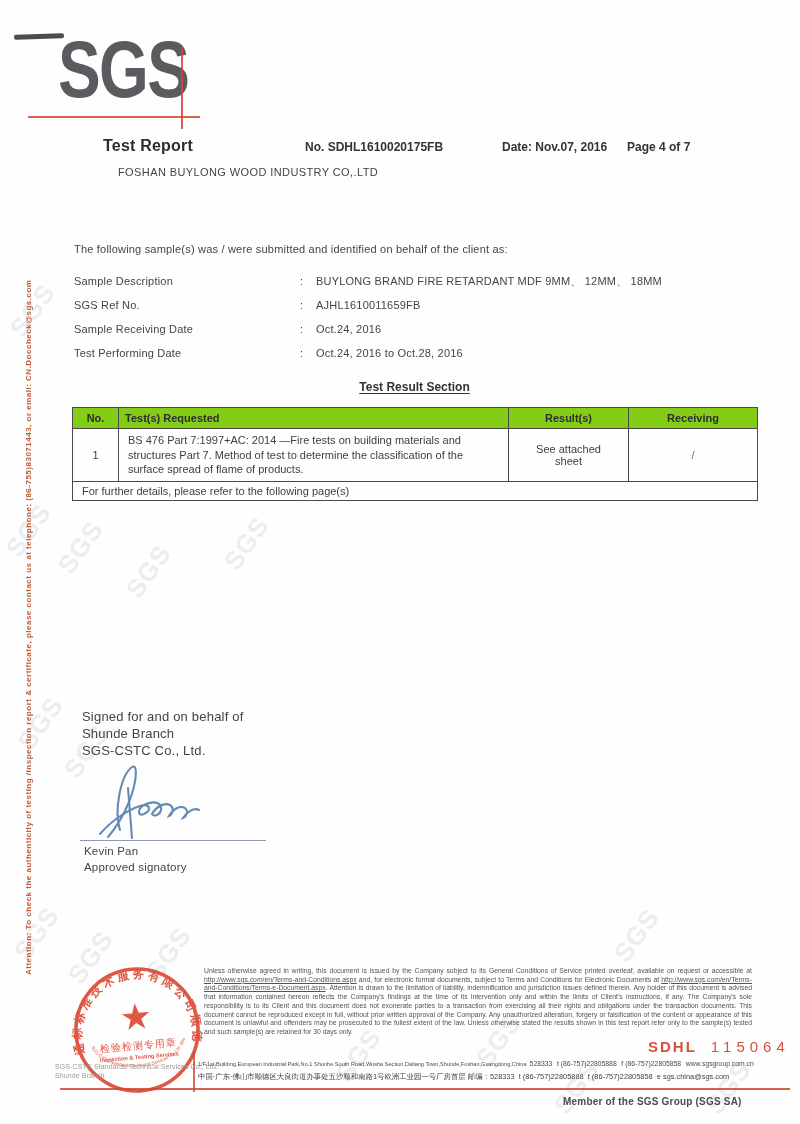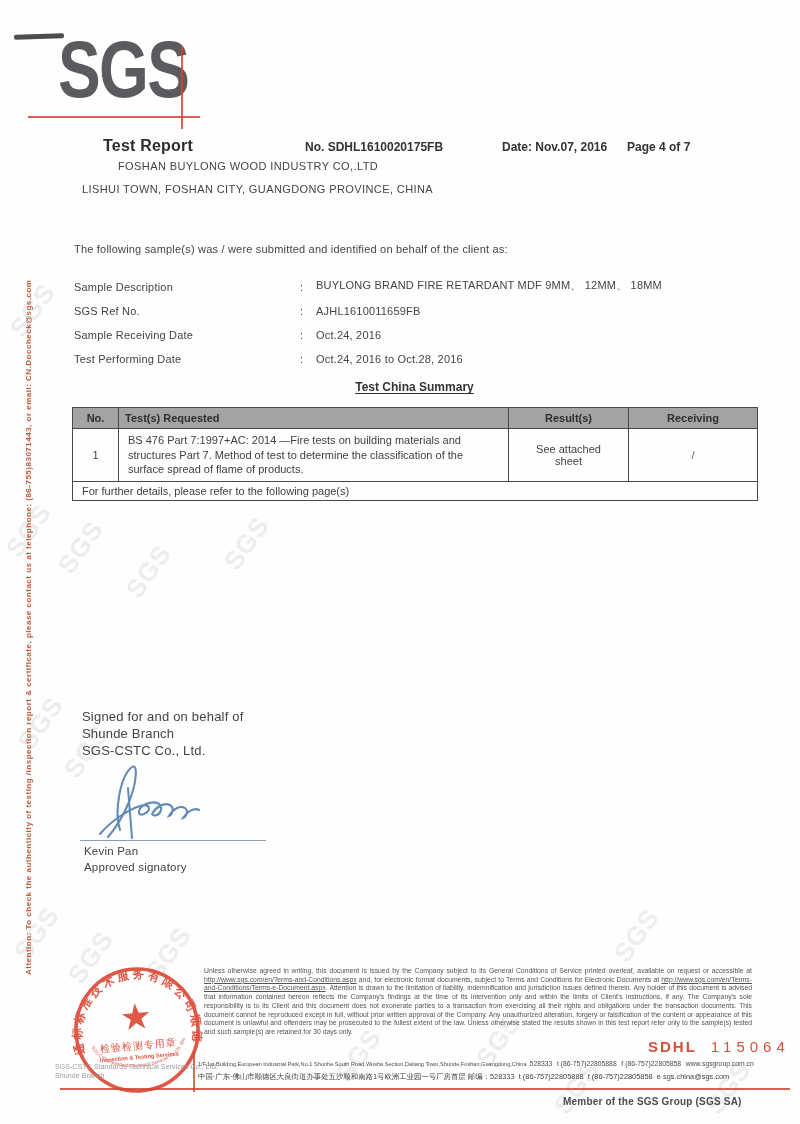--- a/index.html
+++ b/index.html
@@ -22,34 +22,34 @@
   .logo{position:absolute; left:58px; top:30px; font-size:78px; font-weight:bold;
       color:#595b5e; letter-spacing:-2px; transform:scaleX(.82) scaleY(1.02);
       transform-origin:left top; line-height:1;}
   .crop-h{position:absolute; left:28px; top:116px; width:172px; height:2px; background:#cf4730; opacity:.85;}
   .crop-v{position:absolute; left:181px; top:46px; width:2px; height:83px; background:#cf4730; opacity:.85;}
   
   .doc-title{position:absolute; left:103px; top:137px; font-size:16px; font-weight:bold; color:#2d2d2d; letter-spacing:.2px;}
   .report-no{position:absolute; left:292px; top:140px; font-size:12px; font-weight:bold; color:#333;margin-left:13px;}
   .report-date{position:absolute; left:502px; top:140px; font-size:12px; font-weight:bold; color:#333;}
   .report-page{position:absolute; left:627px; top:140px; font-size:12px; font-weight:bold; color:#333;}
-  .client-name{position:absolute; left:82px; top:160px; font-size:11px; letter-spacing:.4px; color:#444;padding-left:36px;}
+  .client-name{position:absolute; left:82px; top:166px; font-size:11px; letter-spacing:.4px; color:#444;padding-left:36px;}
   .client-addr{position:absolute; left:82px; top:183px; font-size:11px; letter-spacing:.4px; color:#444;}
   .intro{position:absolute; left:74px; top:243px; font-size:11px; color:#444; letter-spacing:.2px;}
   
   .fields{position:absolute; left:74px; top:269px; width:660px;}
-  .frow{display:flex; height:24px; align-items:flex-end; font-size:11px; color:#444; letter-spacing:.2px;}
+  .frow{display:flex; height:24px; align-items:center; font-size:11px; color:#444; letter-spacing:.2px;}
   .flabel{width:226px;}
   .fcolon{width:16px;}
   
   .summary-title{position:absolute; left:72px; top:380px; width:685px; text-align:center;
       font-size:12px; font-weight:bold; color:#333; text-decoration:underline; text-underline-offset:2px;}
   .tbl{position:absolute; left:72px; top:407px; width:684px; border:1.5px solid #4a4a4a; font-size:11px;}
   .trow{display:flex;}
-  .thead{background:#a3a3a3; font-weight:bold; color:#2e2e2e; border-bottom:1px solid #4a4a4a;}
+  .thead{background:#84cc16; font-weight:bold; color:#2e2e2e; border-bottom:1px solid #4a4a4a;}
   .cell{padding:4px 6px; box-sizing:border-box; border-right:1px solid #4a4a4a;}
   .cell:last-child{border-right:none;}
   .c-no{width:46px; text-align:center;}
   .c-test{width:390px; text-align:left;}
   .c-result{width:120px; text-align:center;}
   .c-comments{flex:1; text-align:center;}
   .tdata .c-test{text-align:left; line-height:14.5px; padding-left:9px;}
   .tdata .c-no,.tdata .c-result,.tdata .c-comments{display:flex; align-items:center; justify-content:center;}
   .tdata .c-result span{display:inline-block; width:88px; line-height:12px;}
   .tdata .c-comments{color:#6f6f6f;}
@@ -106,21 +106,20 @@
   <div class="logo">SGS</div>
   <div class="crop-h"></div>
   <div class="crop-v"></div>
 
   <div class="doc-title">Test Report</div>
   <div class="report-no">No. SDHL1610020175FB</div>
   <div class="report-date">Date: Nov.07, 2016</div>
   <div class="report-page">Page 4 of  7</div>
 
   <div class="client-name">FOSHAN BUYLONG WOOD INDUSTRY CO,.LTD</div>
-  <div class="client-addr">LISHUI TOWN, FOSHAN CITY, GUANGDONG PROVINCE, CHINA</div>
 
   <div class="intro">The following sample(s) was / were submitted and identified on behalf of the client as:</div>
 
   <div class="fields">
     <div class="frow">
       <span class="flabel">Sample Description</span>
       <span class="fcolon">:</span>
       <span class="fvalue">BUYLONG BRAND FIRE RETARDANT MDF 9MM、 12MM、 18MM</span>
     </div>
     <div class="frow">
@@ -133,21 +132,21 @@
       <span class="fcolon">:</span>
       <span class="fvalue">Oct.24, 2016</span>
     </div>
     <div class="frow">
       <span class="flabel">Test Performing Date</span>
       <span class="fcolon">:</span>
       <span class="fvalue">Oct.24, 2016 to Oct.28, 2016</span>
     </div>
   </div>
 
-  <div class="summary-title">Test China Summary</div>
+  <div class="summary-title">Test Result Section</div>
   <div class="tbl">
     <div class="trow thead">
       <div class="cell c-no">No.</div>
       <div class="cell c-test">Test(s) Requested</div>
       <div class="cell c-result">Result(s)</div>
       <div class="cell c-comments">Receiving</div>
     </div>
     <div class="trow tdata">
       <div class="cell c-no">1</div>
       <div class="cell c-test">BS 476 Part 7:1997+AC: 2014 —Fire tests on building materials and structures Part 7. Method of test to determine the classification of the surface spread of flame of products.</div>

